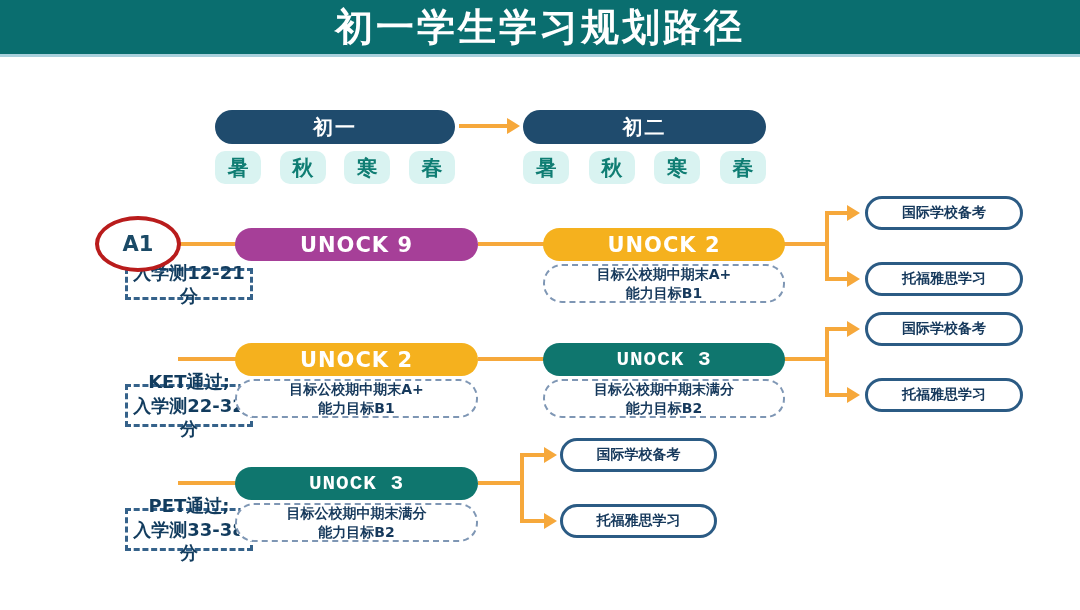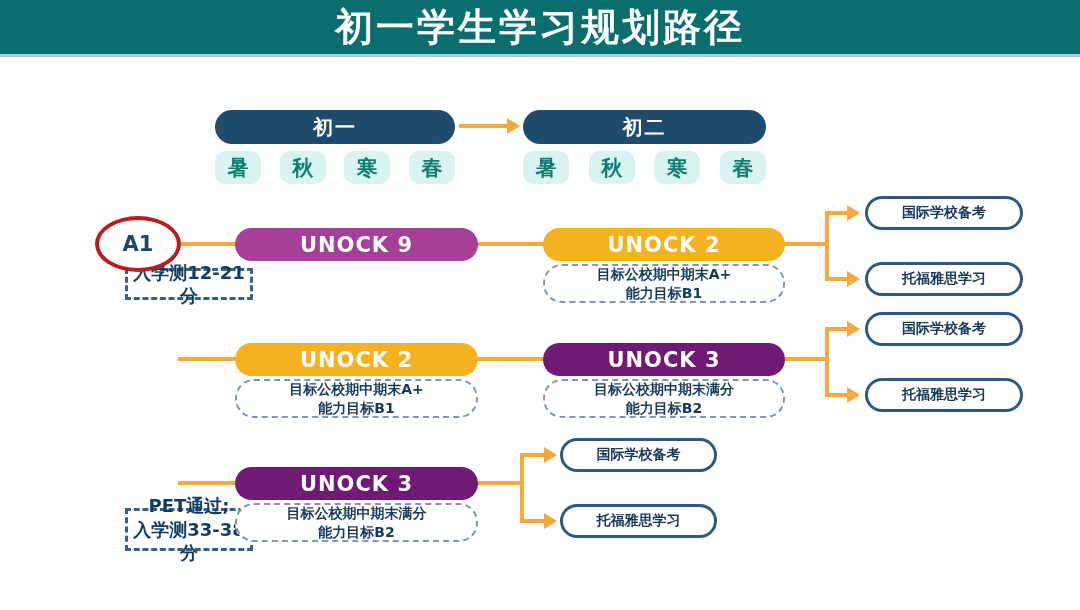--- a/index.html
+++ b/index.html
@@ -43,21 +43,21 @@
     border:3px dashed #35628a;color:#123c5e;font-weight:bold;font-size:18px;line-height:1.3;
     display:flex;flex-direction:column;align-items:center;justify-content:center;text-align:center;z-index:2;margin-left:47px;
   }
   
   .stage{
     position:absolute;height:33px;border-radius:17px;color:#ffffff;font-weight:bold;font-size:21px;
     letter-spacing:1px;display:flex;align-items:center;justify-content:center;z-index:2;
   }
   .purple{background:#a63f98;}
   .yellow{background:#f5b11e;}
-  .teal{background:#701a75;}
+  .teal{background:#0f766e;font-family:Liberation Mono, monospace;}
   
   .goal{
     position:absolute;box-sizing:border-box;background:#ffffff;border:2px dashed #7e96b4;
     border-radius:19px;color:#16395c;font-weight:bold;font-size:14px;line-height:1.3;
     display:flex;flex-direction:column;align-items:center;justify-content:center;text-align:center;z-index:2;
   }
   
   .outcome{
     position:absolute;height:34px;box-sizing:border-box;background:#ffffff;border:3px solid #2b5b84;
     border-radius:17px;color:#16395c;font-weight:bold;font-size:14px;
@@ -125,20 +125,24 @@
 
   <div class="hline" style="left:178px;top:357px;width:60px"></div>
   <div class="hline" style="left:478px;top:357px;width:66px"></div>
   <div class="hline" style="left:784px;top:357px;width:45px"></div>
   <div class="vline" style="left:825px;top:327px;height:70px"></div>
   <div class="hline" style="left:825px;top:327px;width:24px"></div>
   <div class="arr" style="left:847px;top:321px"></div>
   <div class="hline" style="left:825px;top:393px;width:24px"></div>
   <div class="arr" style="left:847px;top:387px"></div>
 
+  <div class="entry" style="top:384px;height:43px">
+    <span>KET通过;</span>
+    <span>入学测22-32分</span>
+  </div>
 
   <div class="stage yellow" style="left:235px;top:343px;width:243px">UNOCK 2</div>
   <div class="goal" style="left:235px;top:379px;width:243px;height:39px">
     <span>目标公校期中期末A+</span>
     <span>能力目标B1</span>
   </div>
 
   <div class="stage teal" style="left:543px;top:343px;width:242px">UNOCK 3</div>
   <div class="goal" style="left:543px;top:379px;width:242px;height:39px">
     <span>目标公校期中期末满分</span>

